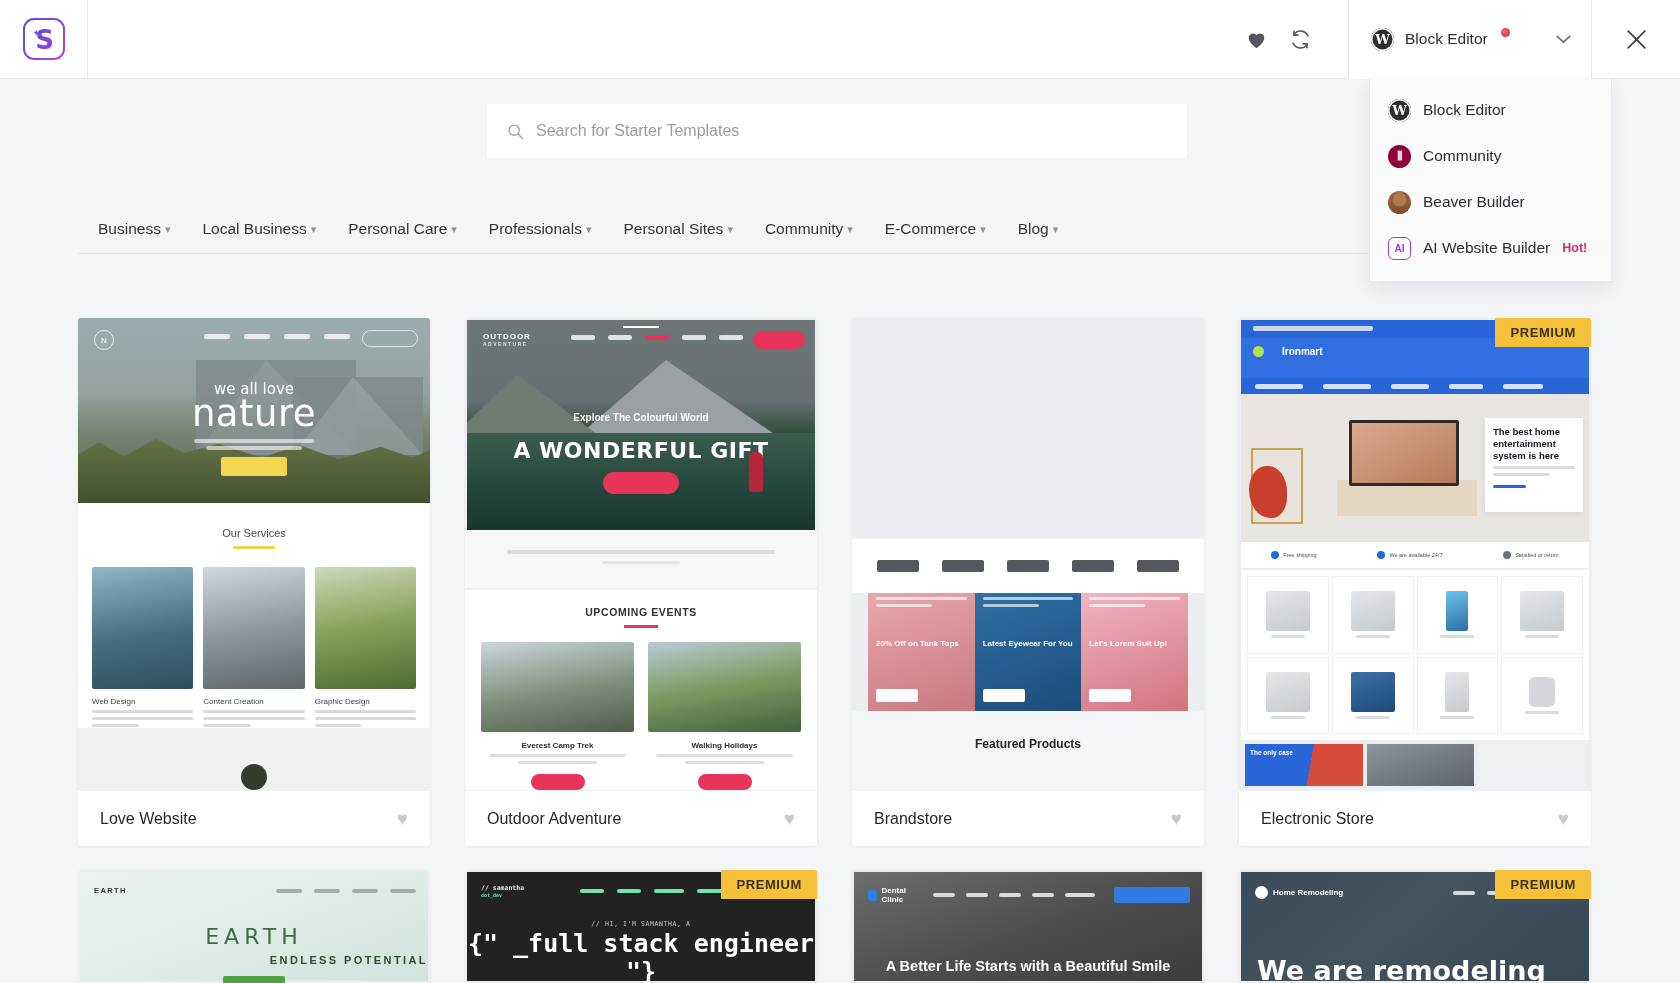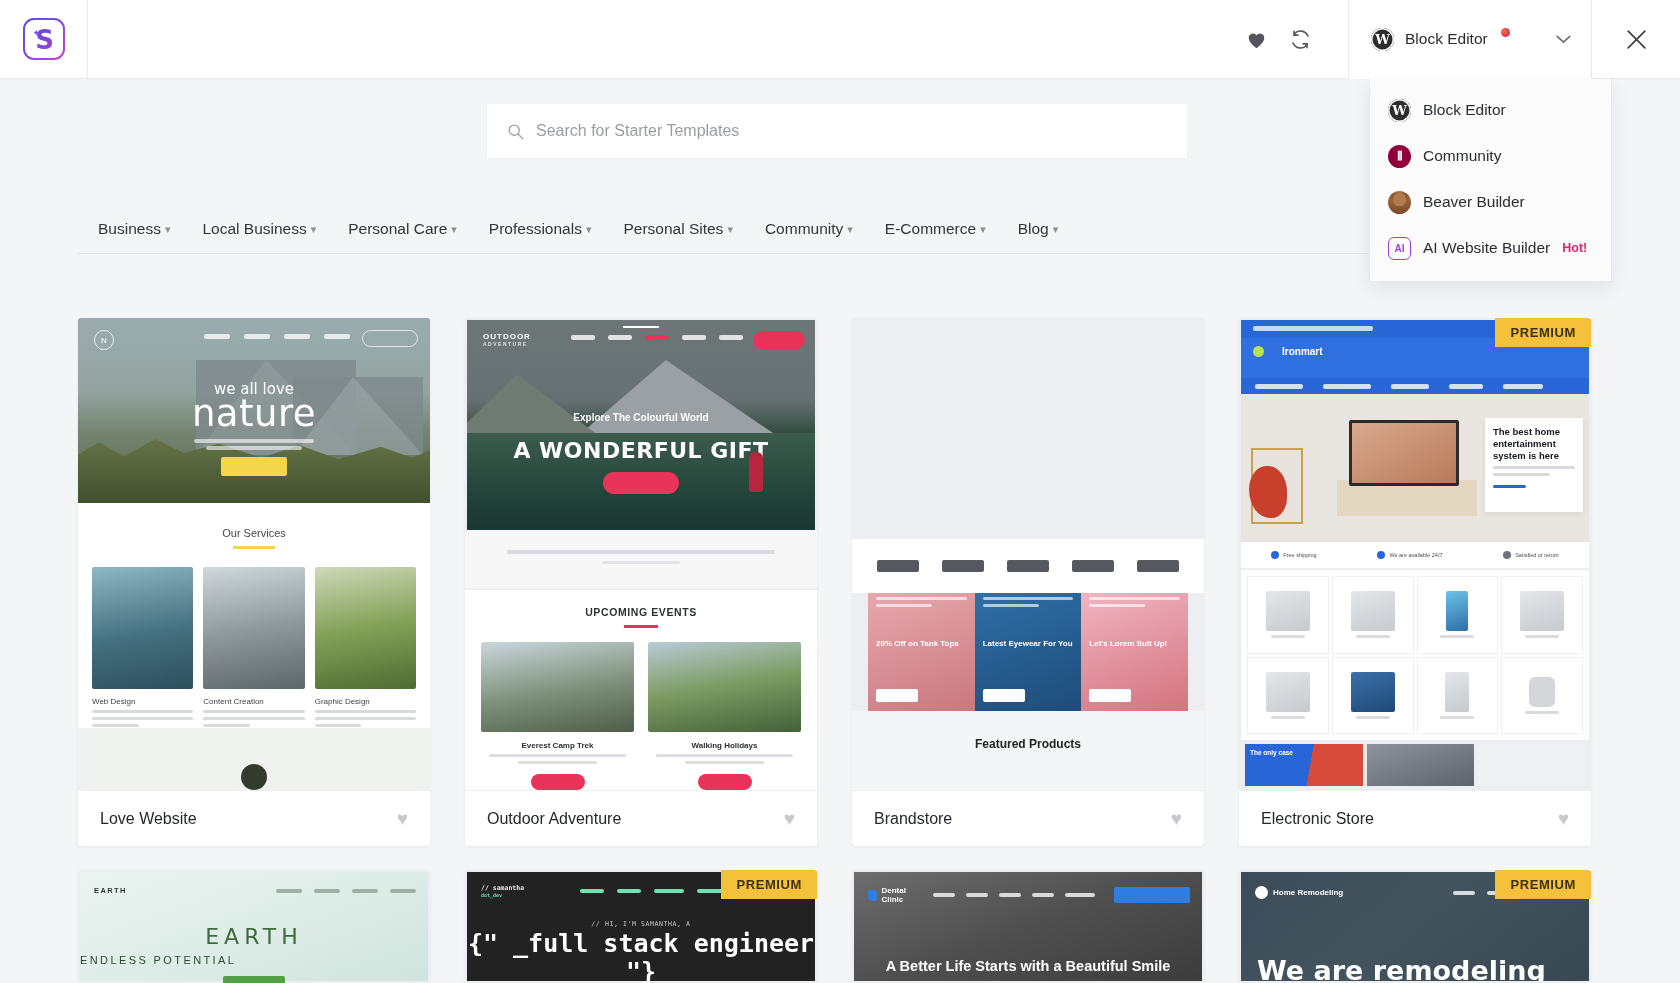--- a/index.html
+++ b/index.html
@@ -368,21 +368,21 @@
   .es-banner .b3 { flex:1; background:#f0f1f3;}
   .es-banner .t { color:#fff; font-size:6.5px; font-weight:700; padding:5px;}
 
   
   .earth { position:absolute; inset:2px; background:linear-gradient(160deg,#eaf4f1 0%,#dcebe6 60%,#cfe3dd 100%); }
   .earth-nav { position:absolute; top:14px; left:14px; right:12px; display:flex; align-items:center;}
   .earth-nav b { font-size:7.5px; letter-spacing:1.4px; color:#2e3a32; font-weight:700;}
   .earth-nav span { margin-left:auto; display:flex; gap:12px;}
   .earth-nav i { display:block; width:26px;height:4px; background:#9fb0a7; border-radius:2px;}
   .earth-t { position:absolute; left:0;right:0; top:52px; text-align:center; color:#3f6b3e; font-size:22px; letter-spacing:5px; font-family:"DejaVu Sans",sans-serif;}
-  .earth-s { position:absolute; left:0;right:0; top:82px; text-align:left; color:#2e4b32; font-size:11px; letter-spacing:2.4px; font-weight:400;}
+  .earth-s { position:absolute; left:0;right:0; top:82px; text-align:right; color:#2e4b32; font-size:11px; letter-spacing:2.4px; font-weight:700;}
   .earth-b { position:absolute; left:50%; transform:translateX(-50%); top:104px; width:62px;height:18px; background:#54a046; border-radius:2px;}
 
   .dev { position:absolute; inset:2px; background:#222222;}
   .dev-nav { position:absolute; top:12px; left:14px; right:90px; display:flex; align-items:center;}
   .dev-nav b { font-size:6.5px; color:#e9e9e9; font-family:"DejaVu Sans Mono",monospace;}
   .dev-nav b small { display:block; color:#6fe3b4; font-size:5px;}
   .dev-nav span { margin-left:auto; display:flex; gap:13px;}
   .dev-nav i { display:block; width:24px;height:4px; background:#6fe3b4; border-radius:2px;}
   .dev-kick { position:absolute; left:0;right:0; top:48px; text-align:center; color:#cfcfcf; font-size:6.5px; font-family:"DejaVu Sans Mono",monospace; letter-spacing:.6px;}
   .dev-t { position:absolute; left:0;right:0; top:58px; text-align:center; color:#fff; font-size:25px; font-family:"DejaVu Sans Mono",monospace; line-height:1.12; font-weight:700;}

